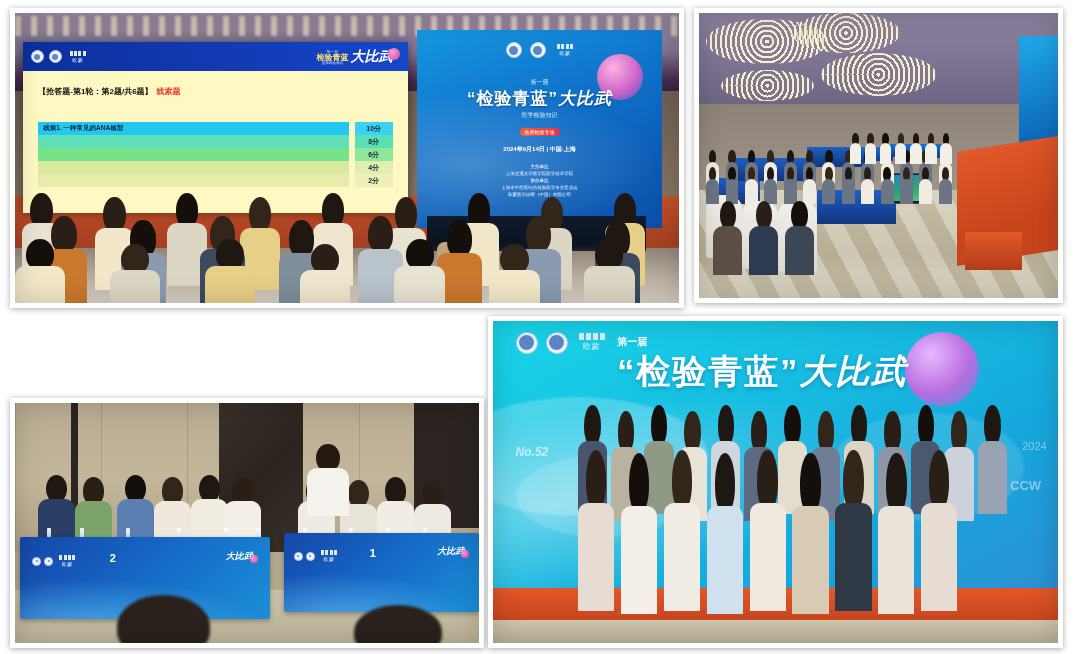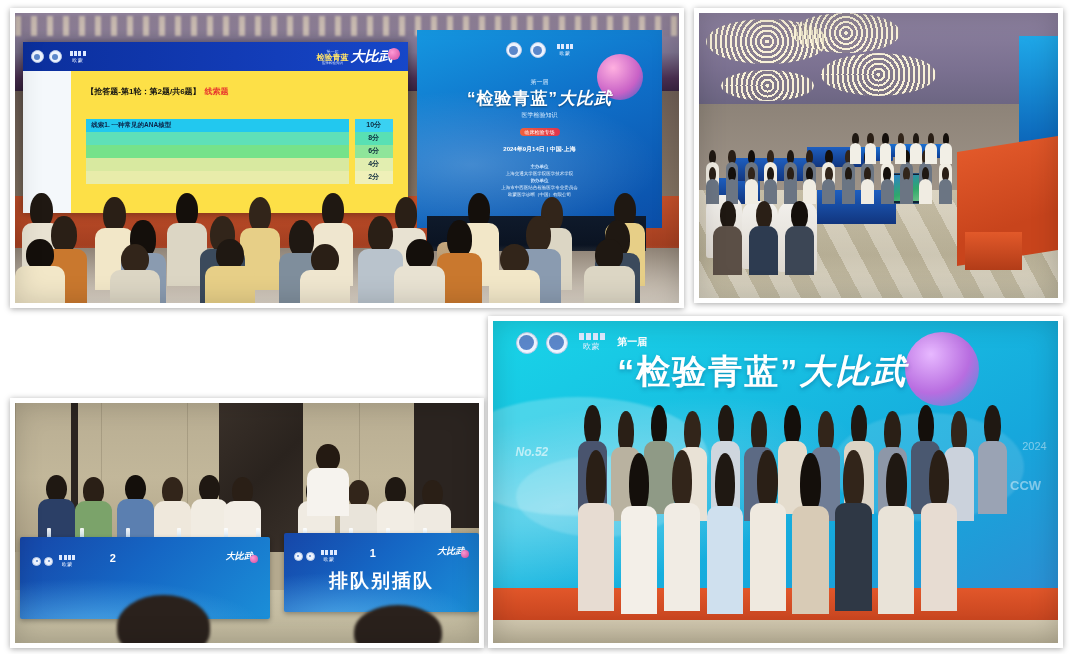--- a/index.html
+++ b/index.html
@@ -72,21 +72,21 @@
     display:flex; align-items:flex-end; gap:2px;
   }
   .brand-sm { display:flex; flex-direction:column; align-items:center; line-height:1; }
   .brand-sm .b1 { font-size:4px; color:#cfe0ff; }
   .brand-sm .b2 { font-size:8px; font-weight:bold; color:#ffe36a; white-space:nowrap; }
   .brand-sm .b3 { font-size:3.5px; color:#cfe0ff; }
   .brand-big { font-size:14px; font-weight:bold; color:#ffffff; font-style:italic; white-space:nowrap; }
   .brand-dot { width:12px; height:12px; border-radius:50%;
     background:radial-gradient(circle at 35% 35%,#ff9ad5,#d14aa0); margin-left:-6px; align-self:flex-start;}
 
-  .screen-body { position:absolute; top:17%; left:0; right:0; bottom:0; background:#fde047; padding:4% 4% 3%;margin-left:48px; }
+  .screen-body { position:absolute; top:17%; left:0; right:0; bottom:0; background:#fef9c3; padding:4% 4% 3%; }
   .q-header { font-size:8px; font-weight:bold; color:#111; white-space:nowrap; }
   .q-header .tag { color:#e8392e; margin-left:4px; }
   .bars { margin-top:7%; display:flex; flex-direction:column; gap:2.5%; }
   .bar-row { display:flex; align-items:stretch; height:13px; gap:6px; }
   .bar { flex:1; position:relative; display:flex; align-items:center; padding-left:5px; }
   .bar-label { font-size:6.5px; color:#0b2246; font-weight:bold; white-space:nowrap; }
   .score { width:38px; display:flex; align-items:center; justify-content:center;
            font-size:7px; font-weight:bold; color:#0d2b3e; }
 
   
@@ -708,21 +708,20 @@
                 <i></i>
               </span>
             <span class="logo-om-txt">欧蒙</span>
           </span>
         </div>
         <div class="desk-num" style="left:44%;">1</div>
         <div class="desk-brand">
           <span class="bb">大比武</span>
           <span class="dot"></span>
         </div>
-        <div class="desk-team">排队别插队</div>
       </div>
 
       <div class="fg-head" style="left:22%; width:20%; height:26%;"></div>
       <div class="fg-head" style="left:73%; width:19%; height:22%;"></div>
       <div class="vignette"></div>
     </div>
   </div>
 
   <div class="photo" id="photo-group">
     <div class="inner">

